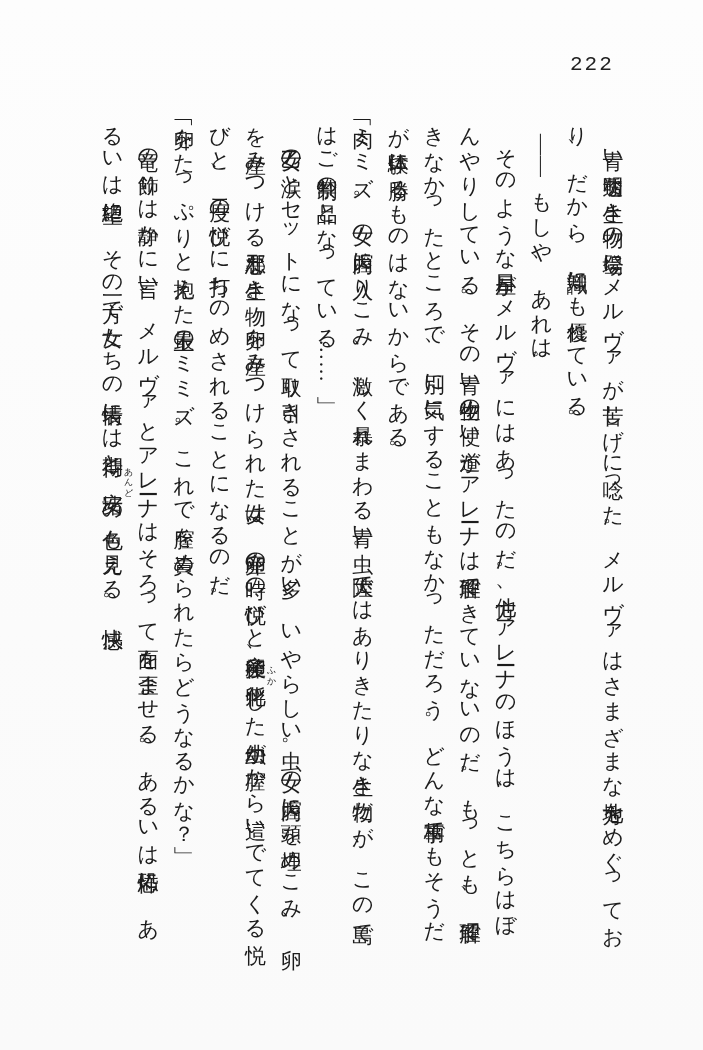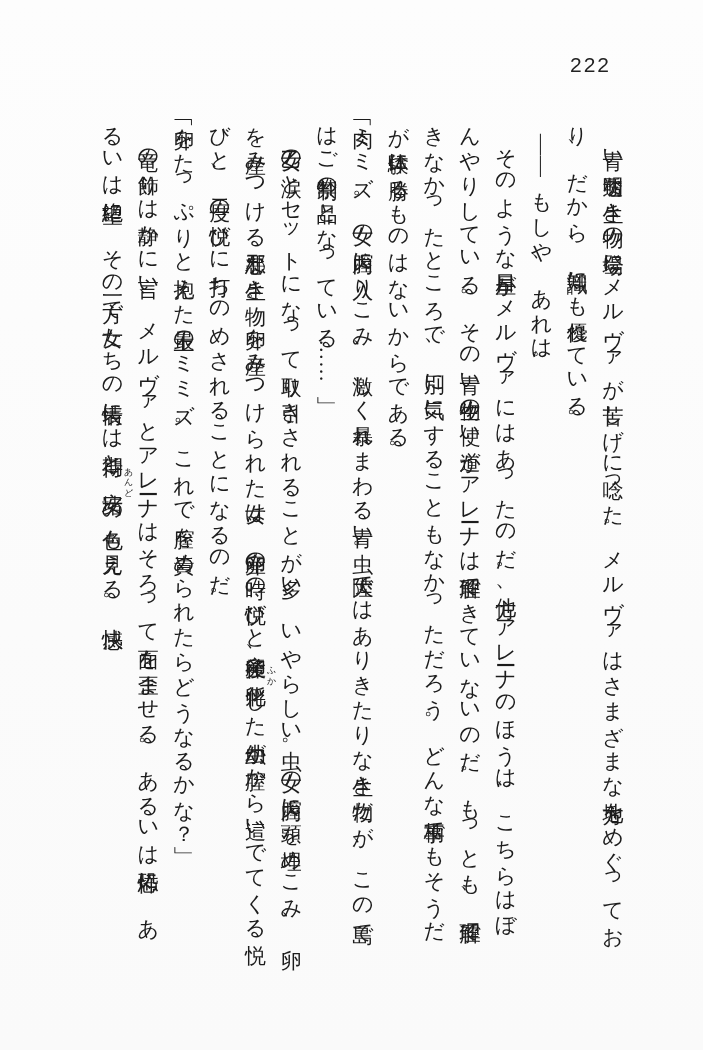--- a/index.html
+++ b/index.html
@@ -20,21 +20,21 @@
     font-family: "Liberation Serif", "DejaVu Serif", serif;
     color: #1c1c1c;
   }
   .page-number {
     position: absolute;
     top: 53px;
     left: 570px;
     font-size: 21px;
     letter-spacing: 2px;
     color: #222;
-    font-family: Liberation Sans, sans-serif;
+    font-family: Liberation Mono, monospace;
   }
   .page-text {
     position: absolute;
     top: 112px;
     right: 73px;
     height: 834px;
     writing-mode: vertical-rl;
     text-orientation: mixed;
     font-size: 21px;
     line-height: 35.75px;

